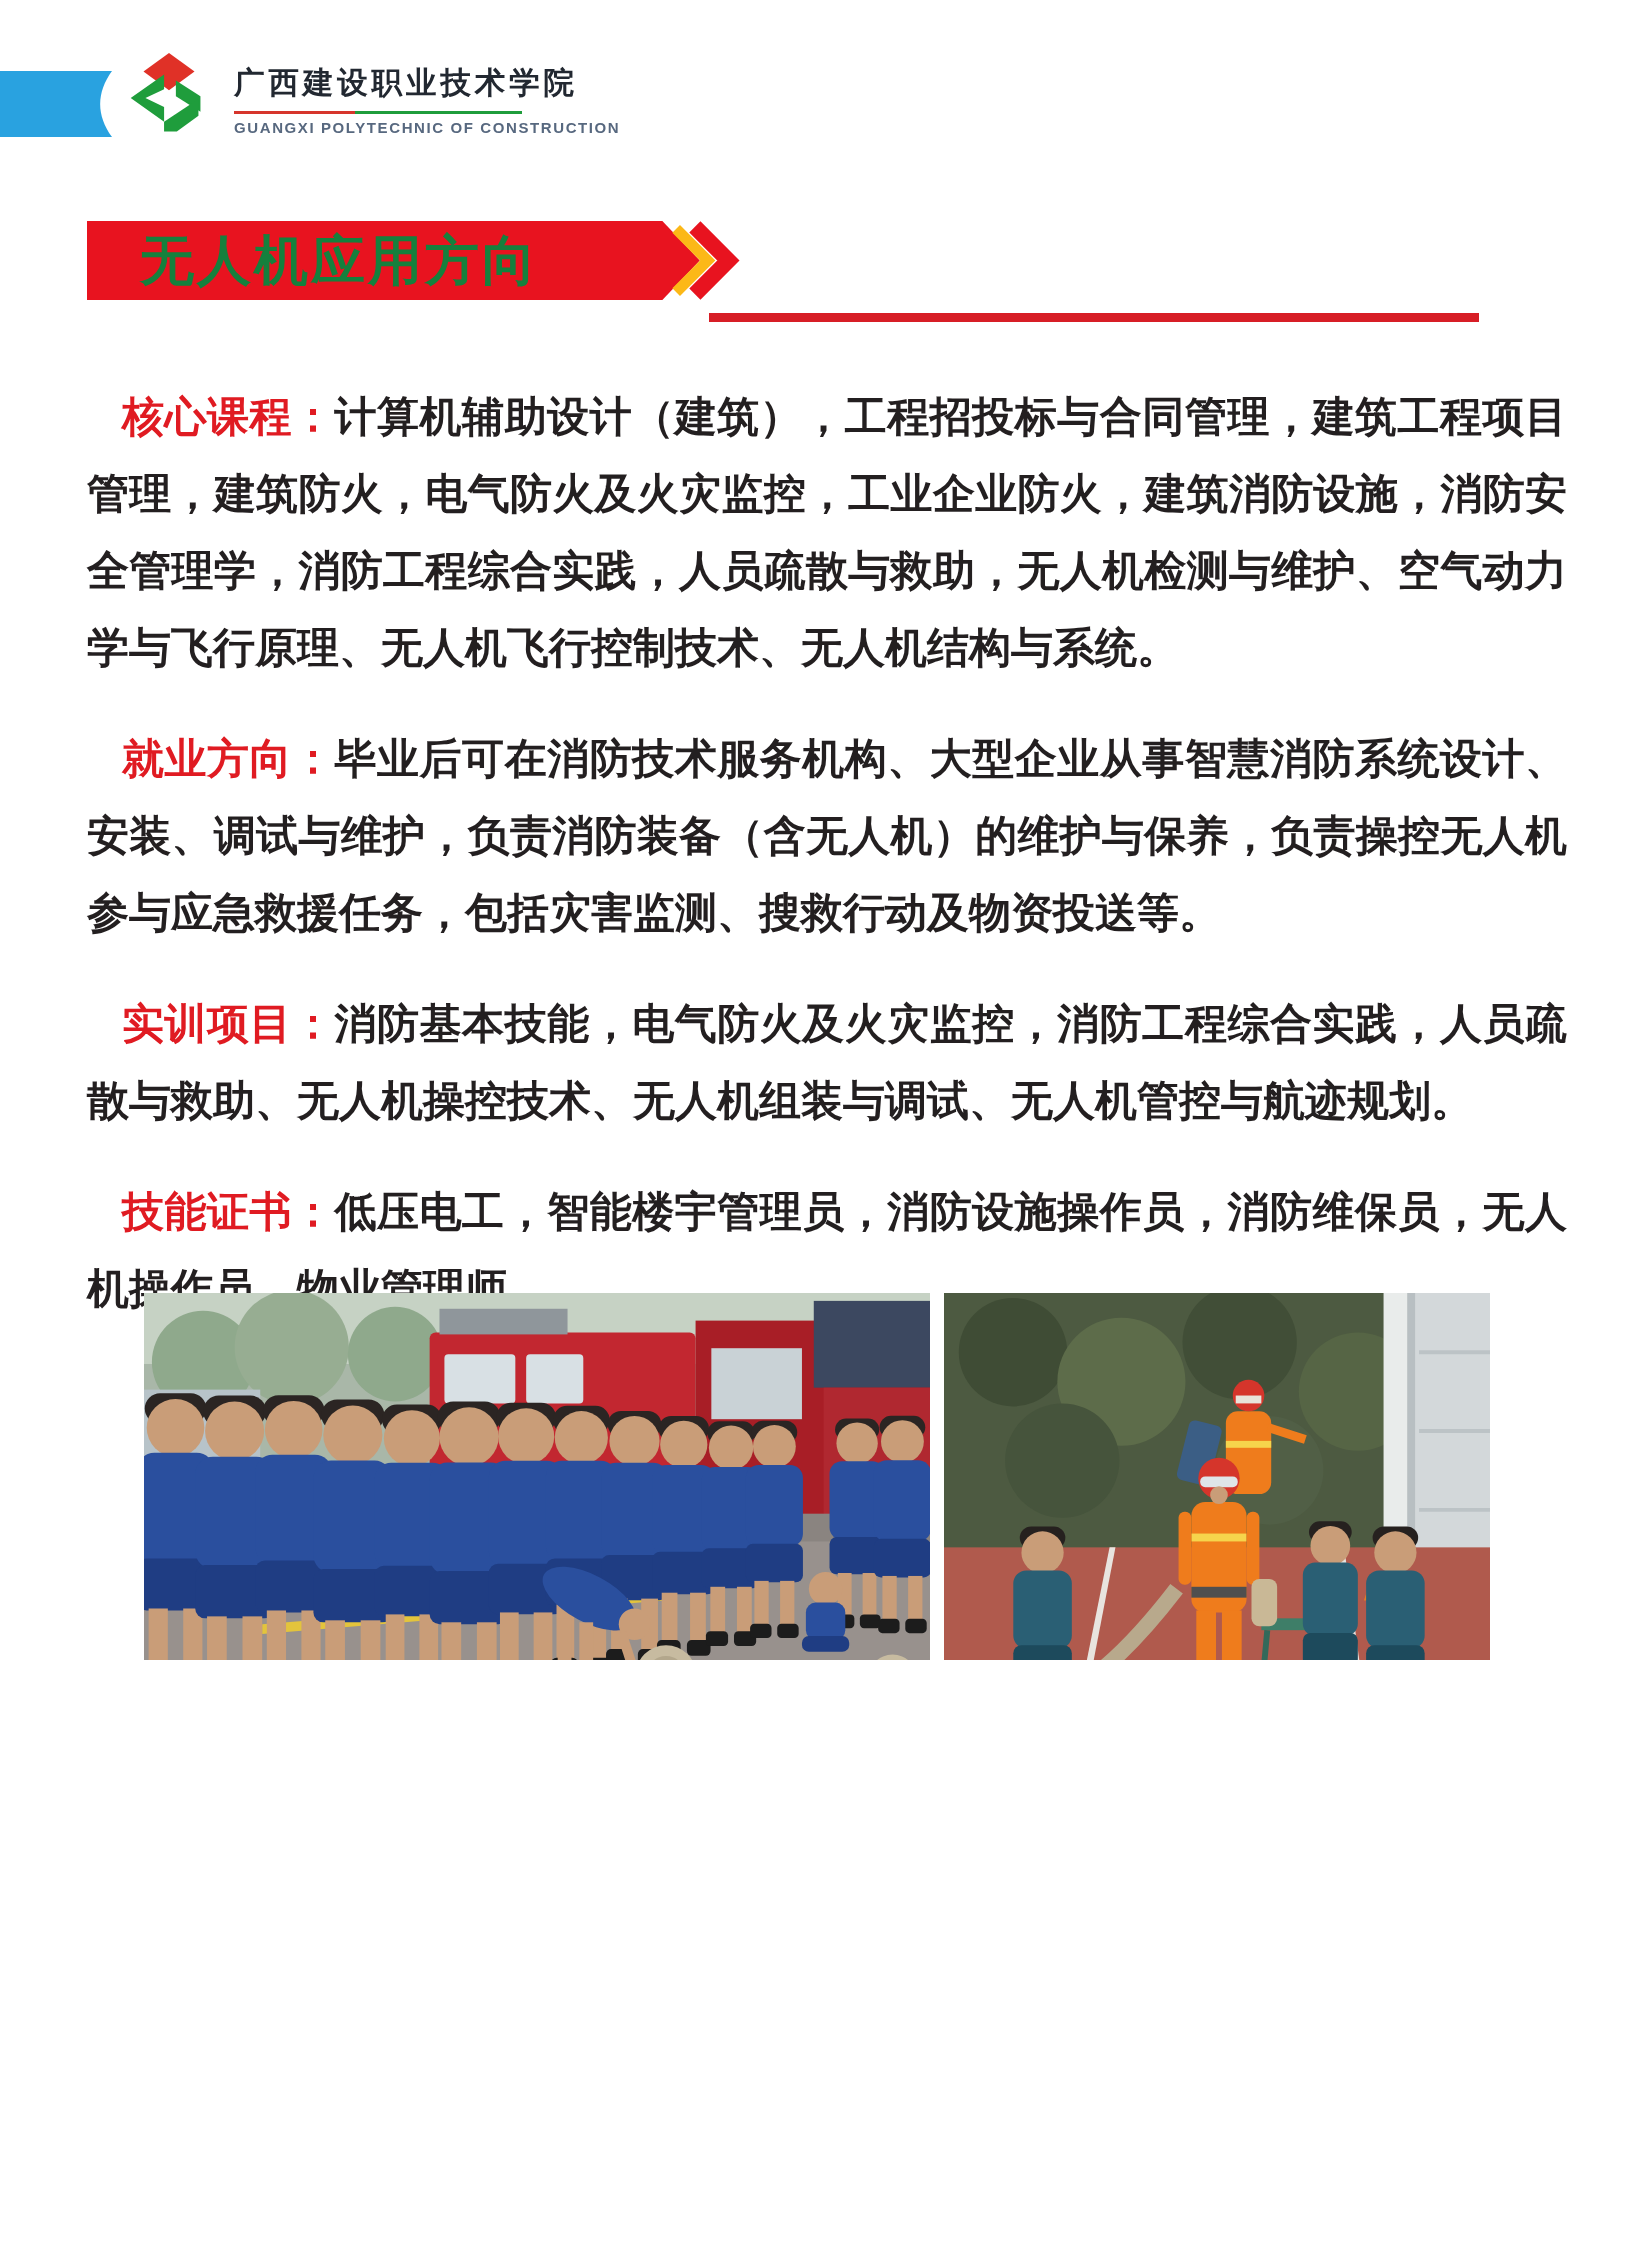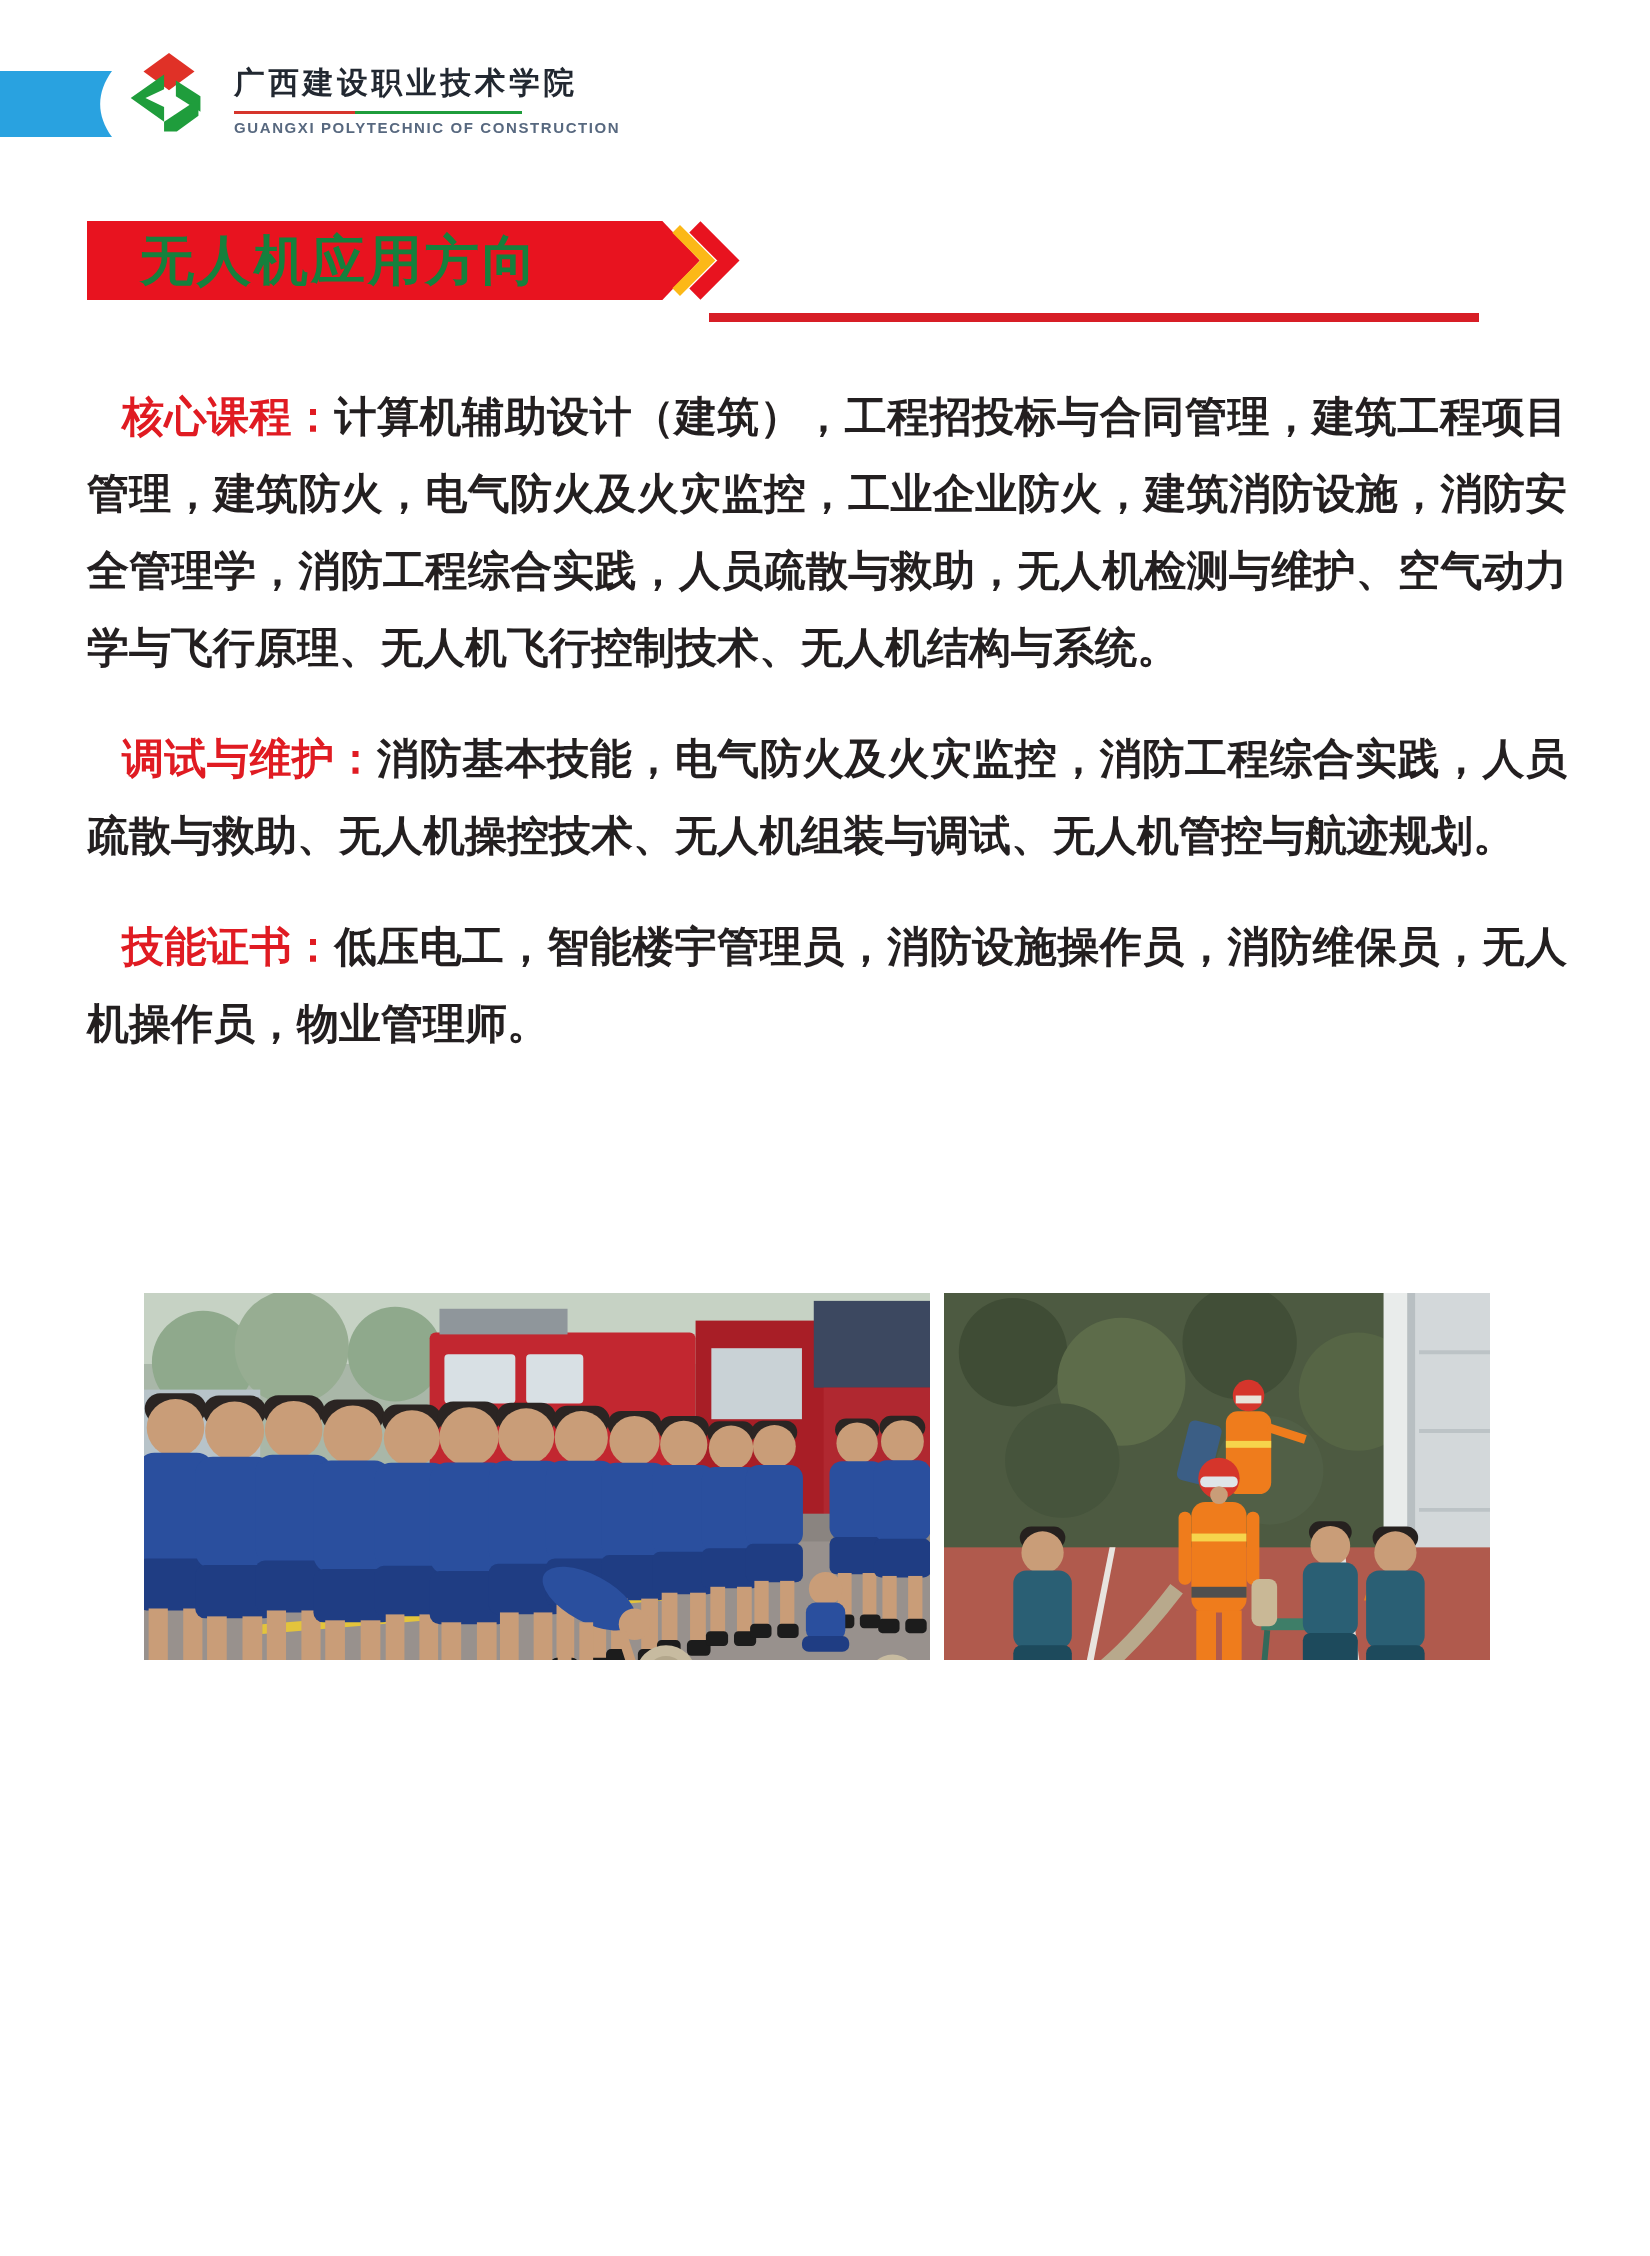--- a/index.html
+++ b/index.html
@@ -63,21 +63,22 @@
   <svg class="banner-svg" viewBox="0 0 676 80" preserveAspectRatio="none">
     <polygon points="0,0 584,0 622,40 584,80 0,80" fill="#e8131f"></polygon>
     <path d="M598,8 L630,40 L598,72" stroke="#fcb817" stroke-width="11" fill="none"></path>
     <path d="M617,6 L651,40 L617,74" stroke="#e8131f" stroke-width="16" fill="none"></path>
   </svg>
   <div class="banner-title">无人机应用方向</div>
   <div class="banner-underline"></div>
 
   <div class="content">
     <p><span class="lbl">核心课程：</span><span>计算机辅助设计（建筑），工程招投标与合同管理，建筑工程项目管理，建筑防火，电气防火及火灾监控，工业企业防火，建筑消防设施，消防安全管理学，消防工程综合实践，人员疏散与救助，无人机检测与维护、空气动力学与飞行原理、无人机飞行控制技术、无人机结构与系统。</span></p>
-    <p><span class="lbl">调试与维护：</span><span>消防基本技能，电气防火及火灾监控，消防工程综合实践，人员疏散与救助、无人机操控技术、无人机组装与调试、无人机管控与航迹规划。</span></p>
+    <p><span class="lbl">就业方向：</span><span>毕业后可在消防技术服务机构、大型企业从事智慧消防系统设计、安装、调试与维护，负责消防装备（含无人机）的维护与保养，负责操控无人机参与应急救援任务，包括灾害监测、搜救行动及物资投送等。</span></p>
+    <p><span class="lbl">实训项目：</span><span>消防基本技能，电气防火及火灾监控，消防工程综合实践，人员疏散与救助、无人机操控技术、无人机组装与调试、无人机管控与航迹规划。</span></p>
     <p><span class="lbl">技能证书：</span><span>低压电工，智能楼宇管理员，消防设施操作员，消防维保员，无人机操作员，物业管理师。</span></p>
   </div>
 
   <div class="photos">
 
     <div class="photo" aria-label="学员身穿蓝色训练服在消防车前列队，观看消防水带卷盘示范，地面摆放黄色安全帽">
       <svg viewBox="0 0 798 496" preserveAspectRatio="none">
         <defs>
           <g id="s1-stu">
             <rect x="-16" y="-152" width="32" height="16" rx="8" fill="#2b2523"></rect>

